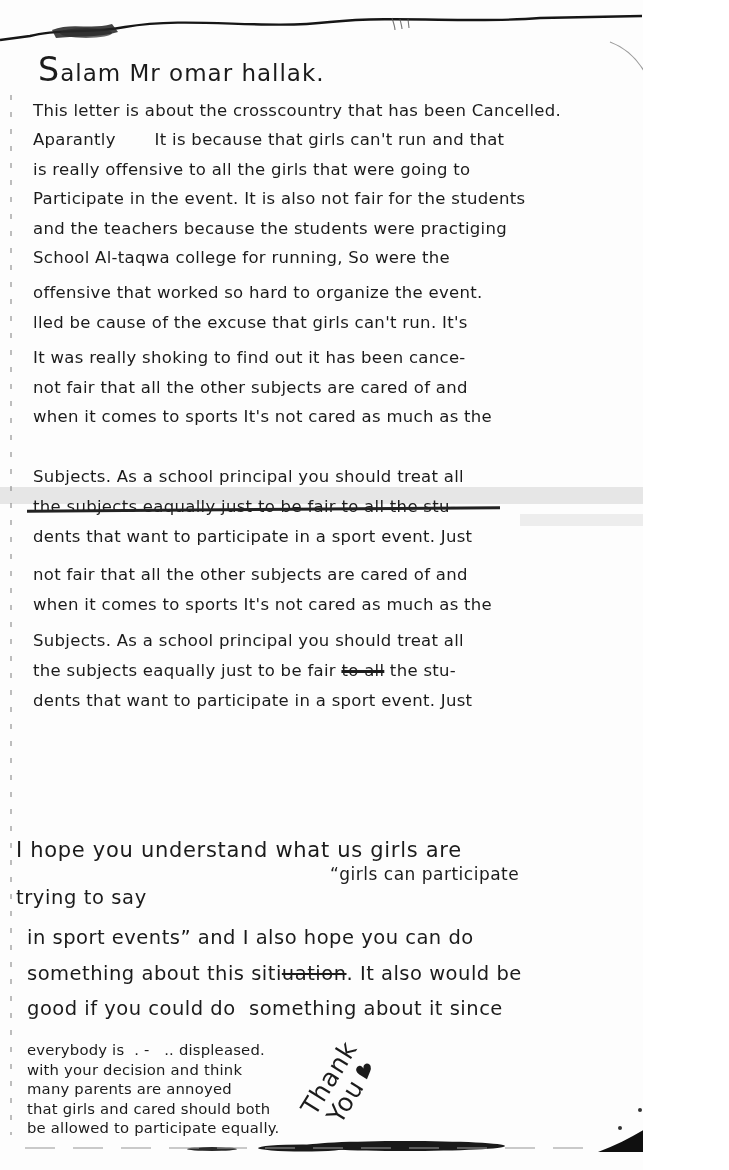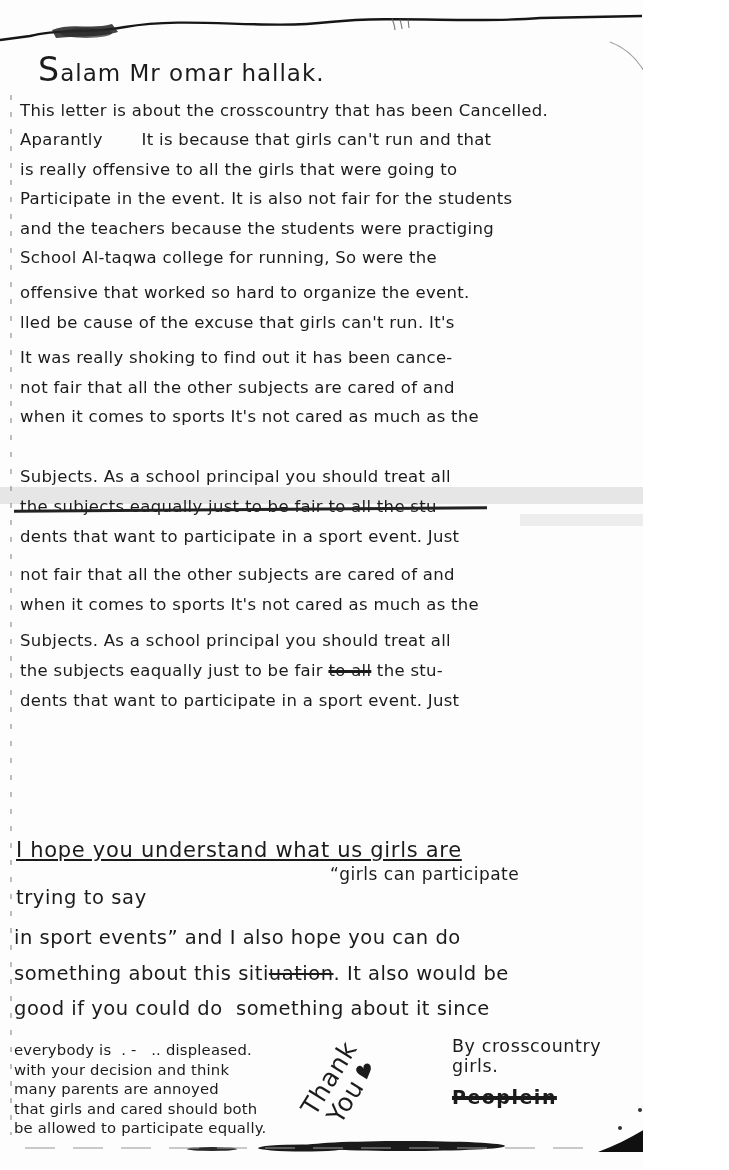--- a/index.html
+++ b/index.html
@@ -1,32 +1,32 @@
 <!DOCTYPE html>
 <html><head>
 <meta charset="utf-8">
 <style>
   html,body{margin:0;padding:0;background:#ffffff;}
   .page{
     position:relative;width:643px;height:1170px;background:#fdfdfd;overflow:hidden;
     font-family:"DejaVu Sans",sans-serif;color:#1b1b1b;
   }
   .deco{position:absolute;inset:0;pointer-events:none;}
-  .line{white-space:pre;}
+  .line{white-space:pre;margin-left:13px;}
   
   .salutation{position:absolute;left:38px;top:50px;font-size:23px;letter-spacing:1px;}
   .salutation::first-letter{font-size:1.45em;}
   
   .p1{position:absolute;left:20px;top:96px;font-size:16.5px;line-height:29.4px;letter-spacing:.3px;}
   .p1 .mt6{margin-top:6px;}
   .p2{position:absolute;left:20px;top:462px;font-size:16.5px;line-height:30px;letter-spacing:.3px;}
   .p2 .mt8{margin-top:8px;}
   .p2 .mt6{margin-top:6px;}
   .p3{position:absolute;left:18px;top:704px;font-size:18px;line-height:32px;letter-spacing:.4px;}
-  .bigline{position:absolute;left:16px;top:838px;font-size:21px;letter-spacing:.7px;white-space:pre;text-decoration:underline;}
+  .bigline{position:absolute;left:16px;top:838px;font-size:21px;letter-spacing:.7px;white-space:pre;}
   .quote{position:absolute;left:330px;top:864px;font-size:17px;letter-spacing:.5px;white-space:pre;}
   .trying{position:absolute;left:16px;top:886px;font-size:19.5px;letter-spacing:.6px;white-space:pre;}
   .p4{position:absolute;left:14px;top:920px;font-size:19.5px;line-height:35.5px;letter-spacing:.5px;}
   
   .postscript{position:absolute;left:14px;top:1040px;font-size:14.8px;line-height:19.6px;letter-spacing:.2px;}
   
   .thankyou{
     position:absolute;left:306px;top:1048px;width:110px;height:100px;
     transform:rotate(-58deg);font-size:25px;line-height:26px;text-align:center;letter-spacing:1px;
   }
@@ -147,18 +147,14 @@
     <div class="line">many parents are annoyed</div>
     <div class="line">that girls and cared should both</div>
     <div class="line">be allowed to participate equally.</div>
   </div>
 
   <div class="thankyou">
     <div>Thank</div>
     <div><span>You</span><span class="heart">♥</span></div>
   </div>
 
-  <div class="signature">
-    <div>By crosscountry girls.</div>
-    <div class="crossed">Peoplein</div>
-  </div>
 
 </div>
 
 </body></html>

